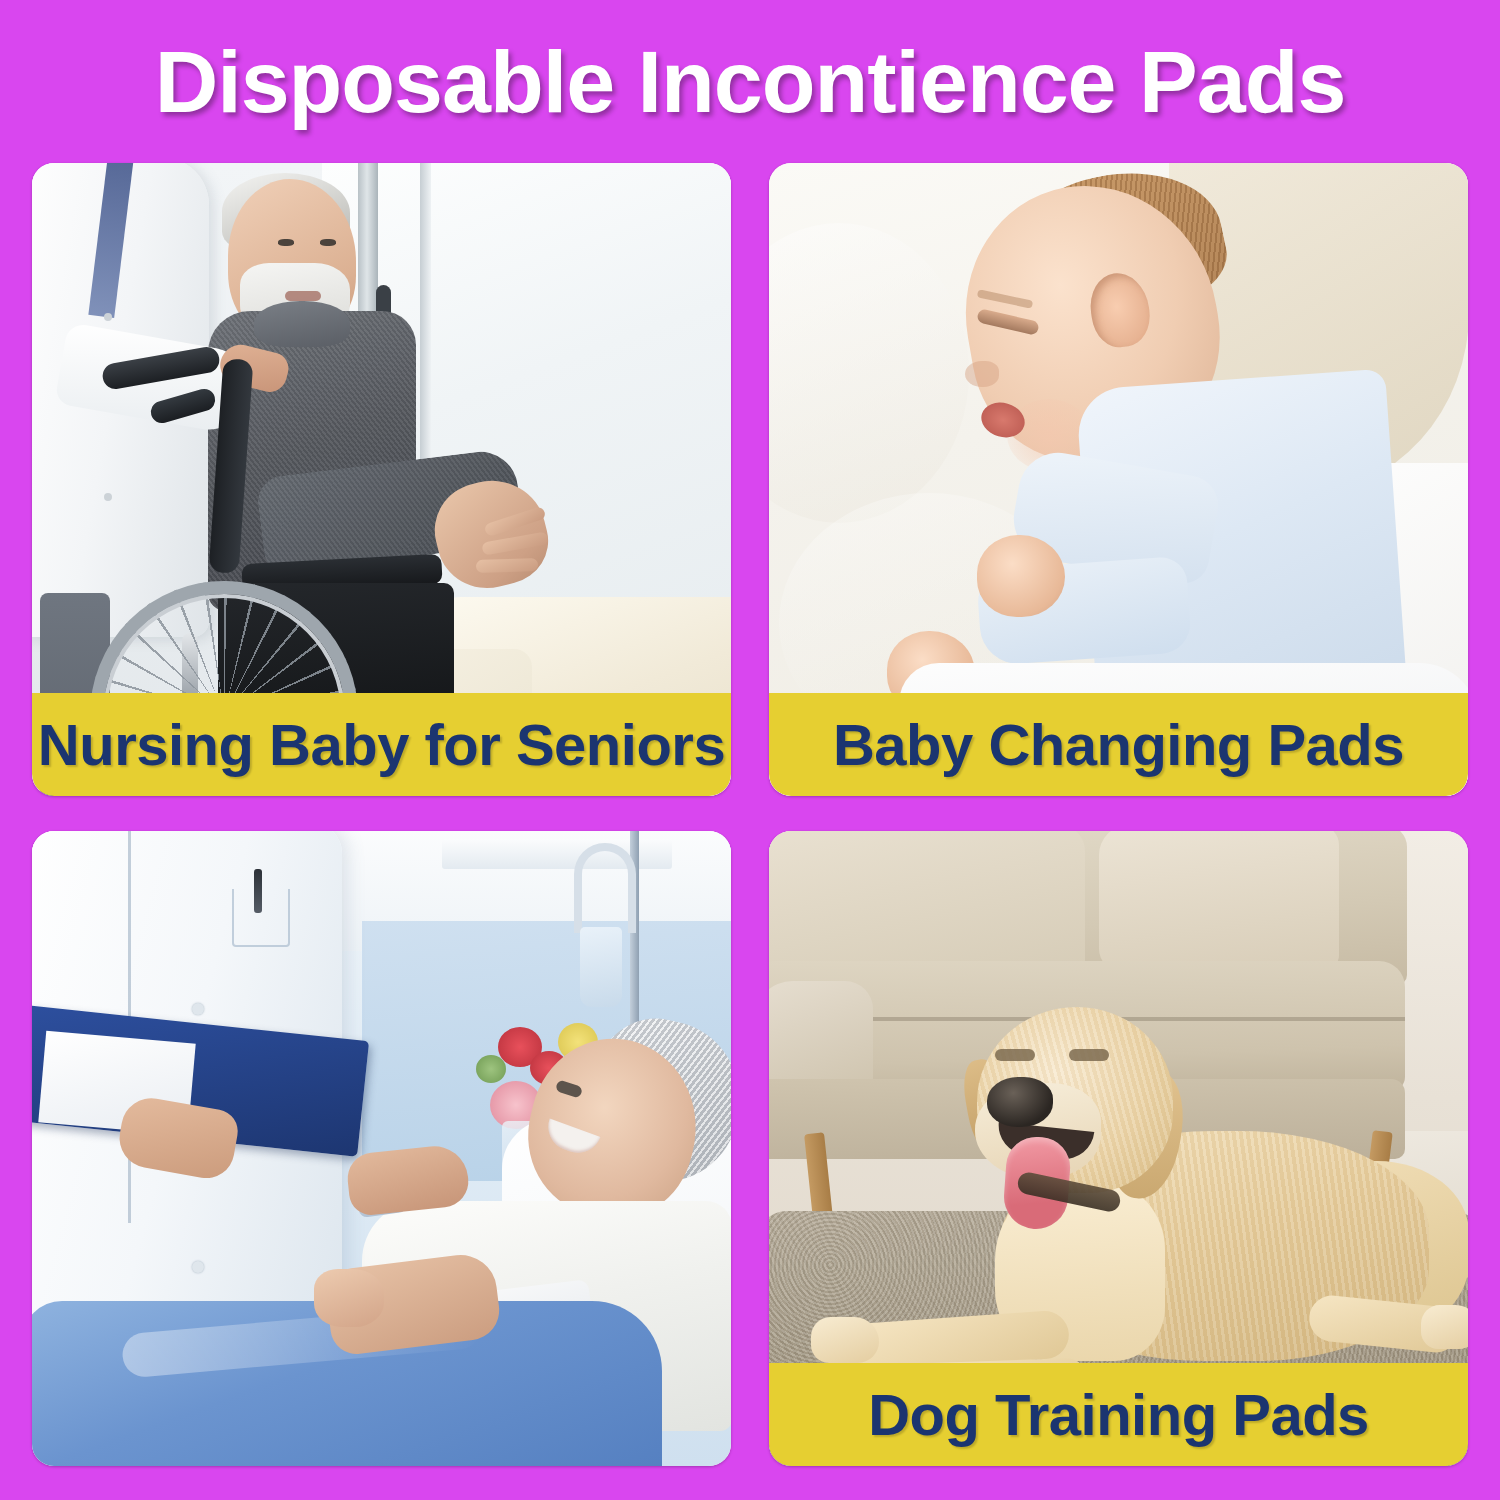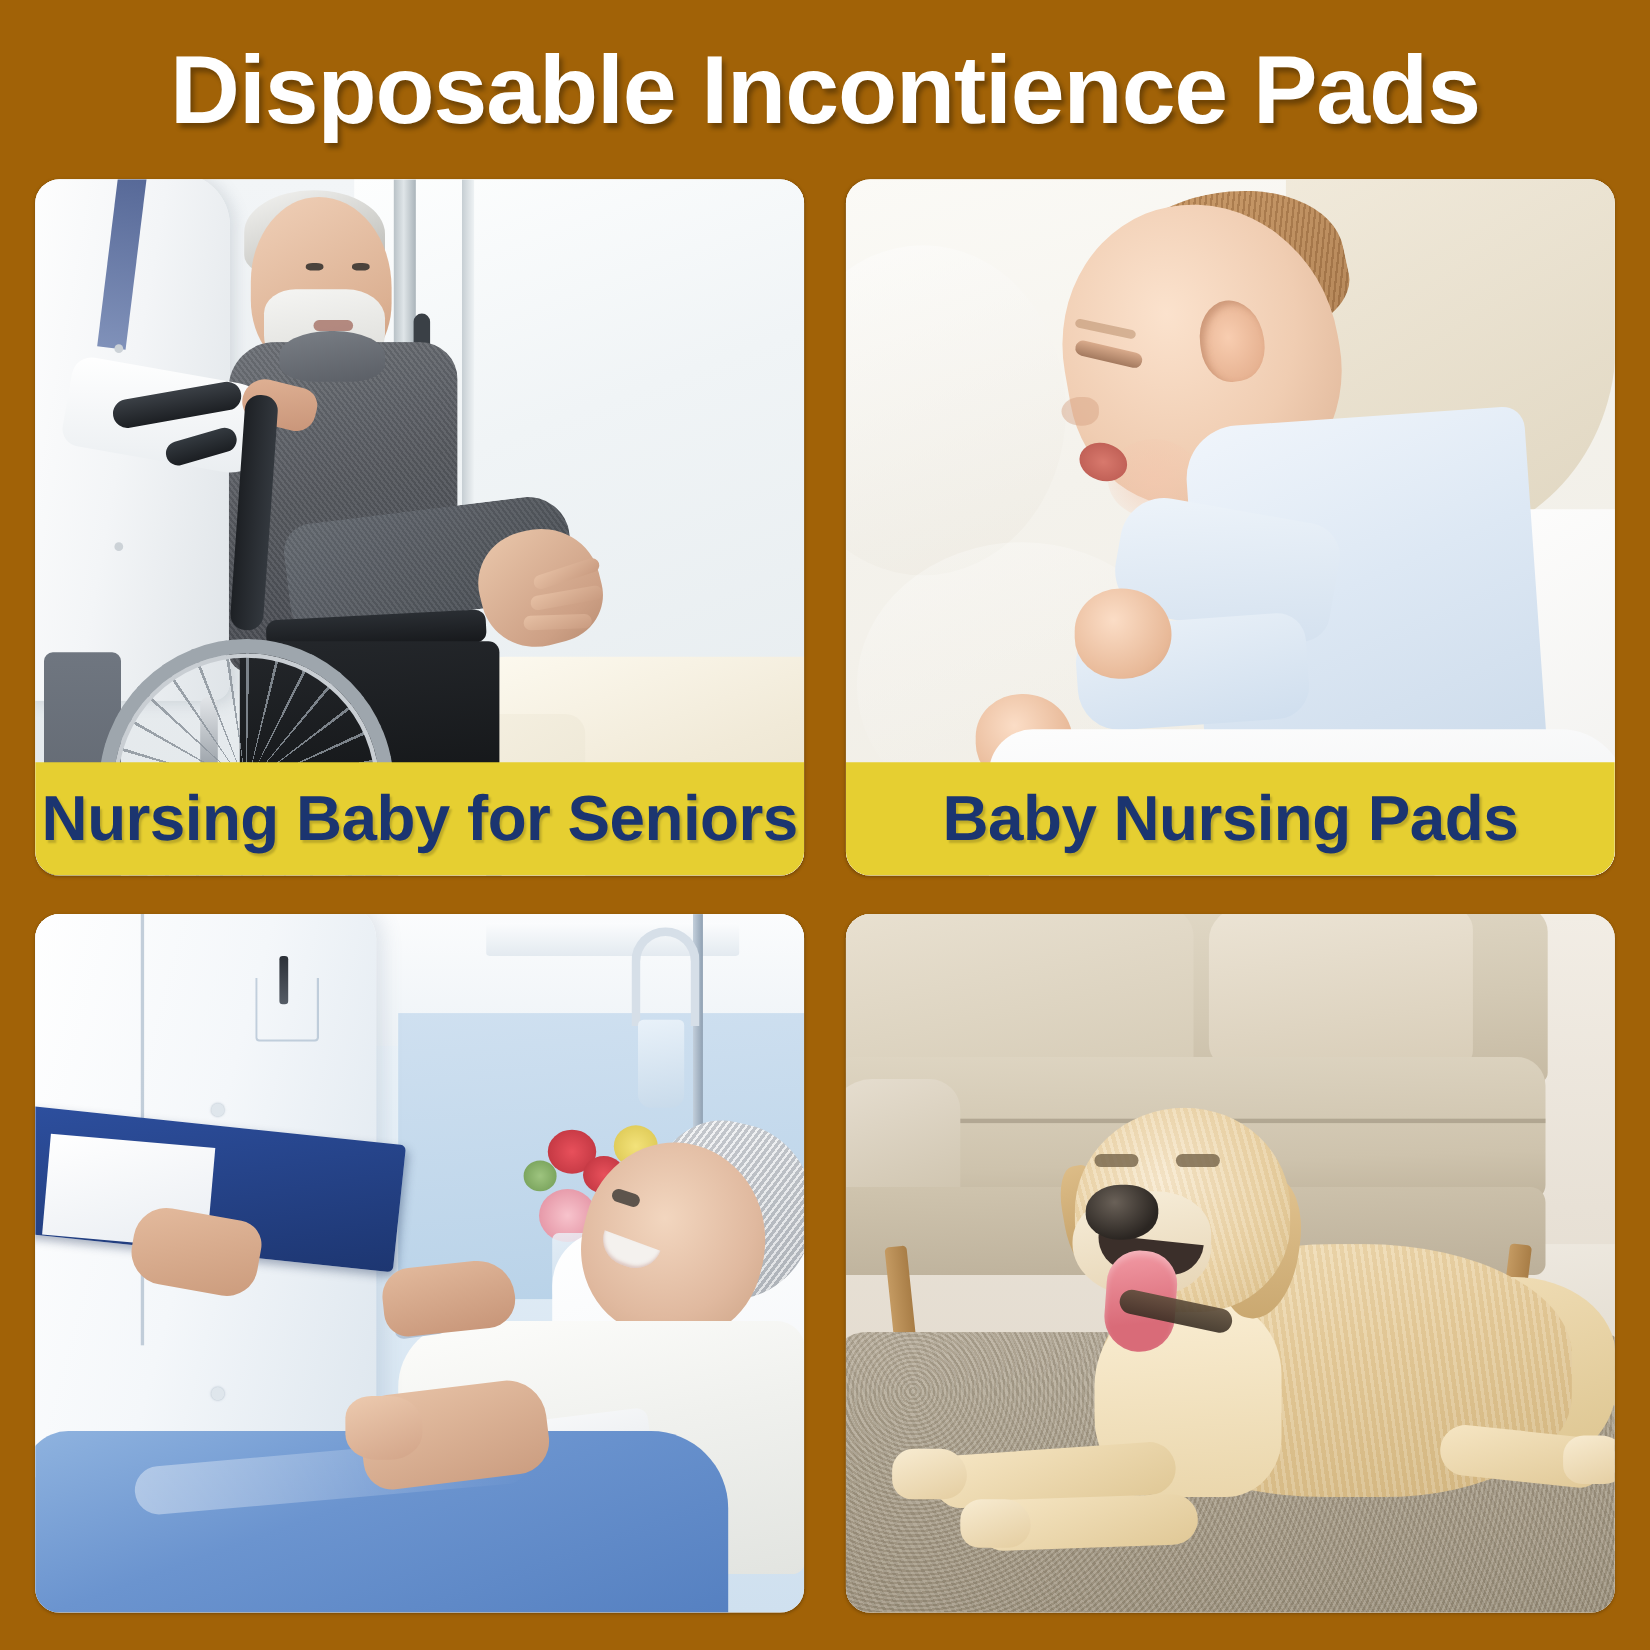--- a/index.html
+++ b/index.html
@@ -12,21 +12,21 @@
 
   body {
     background: #1c3380;
     font-family: "Liberation Sans", sans-serif;
   }
 
   #infographic {
     position: relative;
     width: 1500px;
     height: 1500px;
-    background: #a16207;
+    background: #d946ef;
   }
 
   
   #title {
     position: absolute;
     top: 22px;
     left: 0;
     width: 1500px;
     height: 120px;
     display: flex;
@@ -696,21 +696,21 @@
         <div class="ear"></div>
 
         <div class="body"></div>
         <div class="arm-upper"></div>
         <div class="arm-lower"></div>
         <div class="fist" style="left:208px;top:372px"></div>
         <div class="fist" style="left:118px;top:468px"></div>
         <div class="blanket-bot"></div>
       </div>
       <div class="caption">
-        <span>Baby Nursing Pads</span>
+        <span>Baby Changing Pads</span>
       </div>
     </div>
 
     <div class="card">
       <div class="photo p3">
         <div class="wall-top"></div>
         <div class="wall-mid"></div>
         <div class="valance"></div>
 
         <div class="iv-pole"></div>
@@ -787,16 +787,19 @@
         <div class="dog-ear2"></div>
         <div class="dog-head"></div>
         <div class="dog-eye" style="left:226px"></div>
         <div class="dog-eye" style="left:300px"></div>
         <div class="dog-muzzle"></div>
         <div class="dog-mouth"></div>
         <div class="dog-tongue"></div>
         <div class="dog-nose"></div>
         <div class="dog-collar"></div>
       </div>
+      <div class="caption">
+        <span>Dog Training Pads</span>
+      </div>
     </div>
 
   </div>
 </div>
 
 </body></html>

